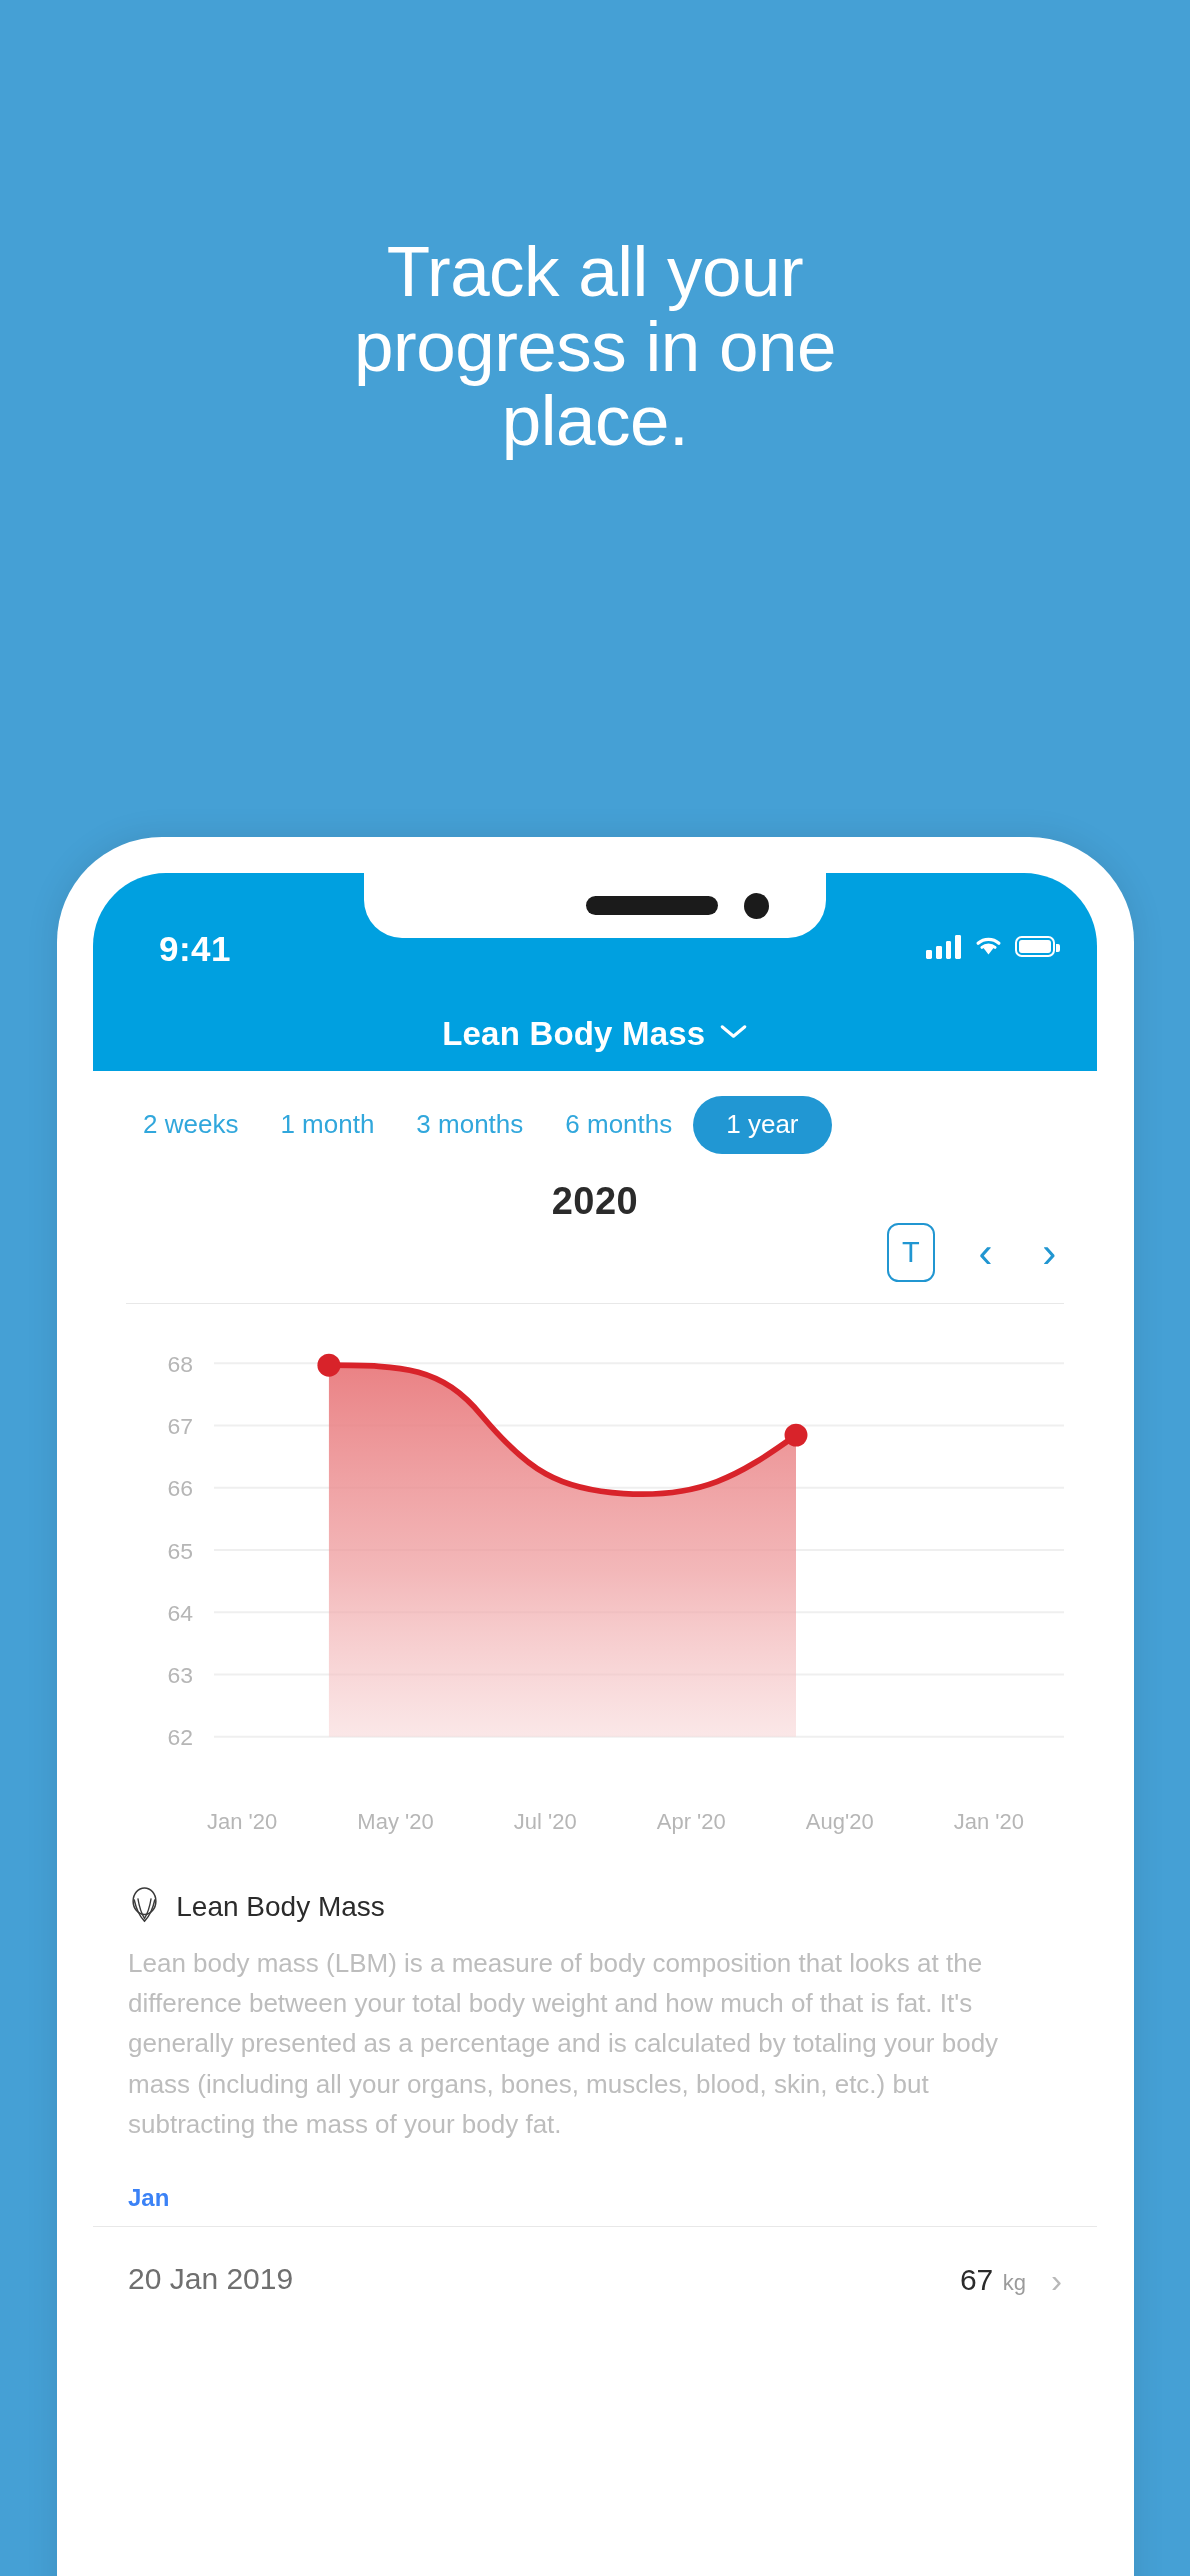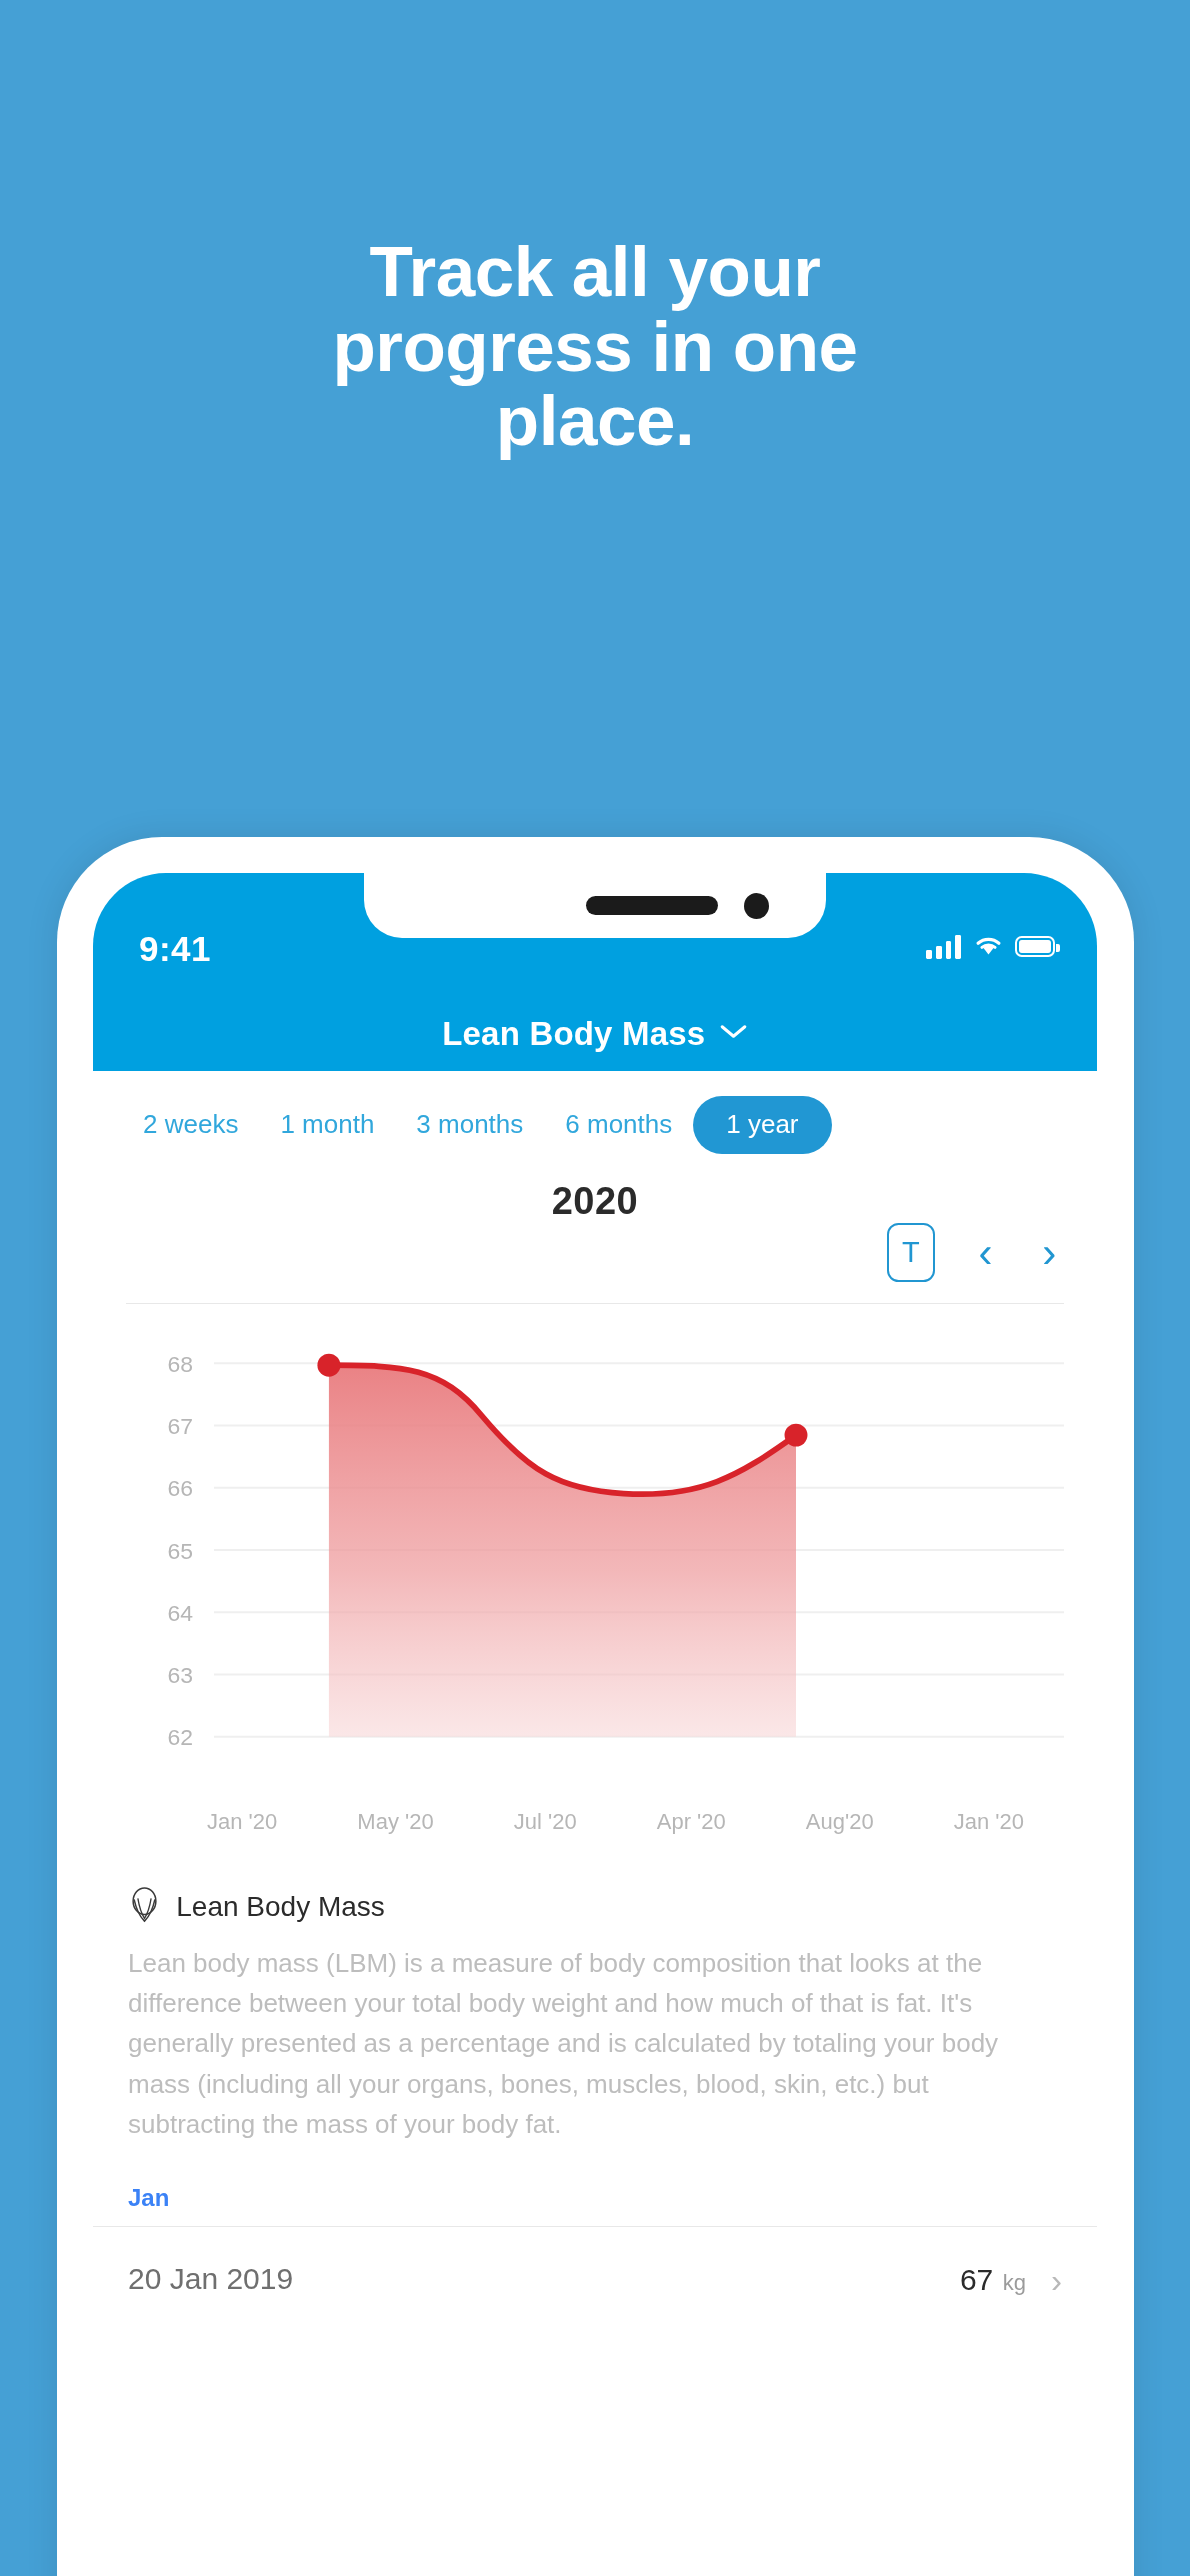--- a/index.html
+++ b/index.html
@@ -10,21 +10,21 @@
     position:relative;
   }
 
   
   .headline {
     position:absolute;
     top:235px; left:0; width:1190px;
     text-align:center;
     color:#ffffff;
     font-size:71px;
-    font-weight:bold;
+    font-weight:normal;
     line-height:1.05;
     letter-spacing:-0.5px;
   }
   .headline .hl-line { display:block; }
 
   
   .phone {
     position:absolute;
     left:57px; top:837px;
     width:1077px; height:1783px;
@@ -64,21 +64,21 @@
   }
   .notch-camera {
     position:absolute;
     left:380px; top:20px;
     width:25px; height:26px;
     background:#1b1b1b;
     border-radius:50%;
   }
   .status-time {
     position:absolute;
-    left:46px; top:56px;
+    left:66px; top:56px;
     color:#ffffff;
     font-size:35px;
     font-weight:bold;
     letter-spacing:0.5px;
   }
   .status-icons {
     position:absolute;
     right:42px; top:59px;
     display:flex; align-items:center; gap:11.5px;
   }

